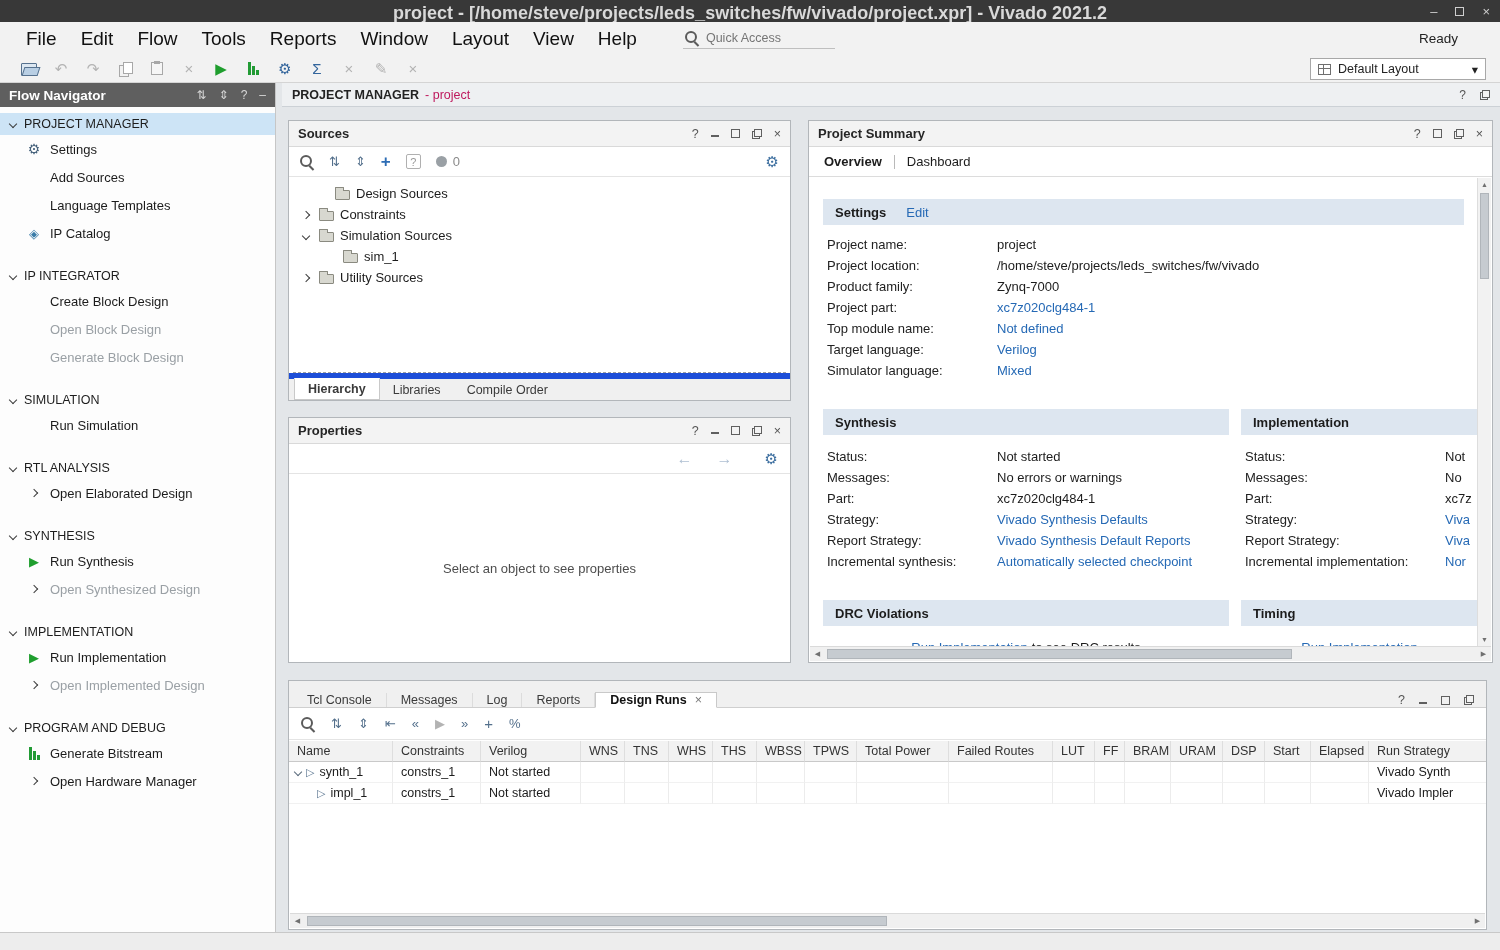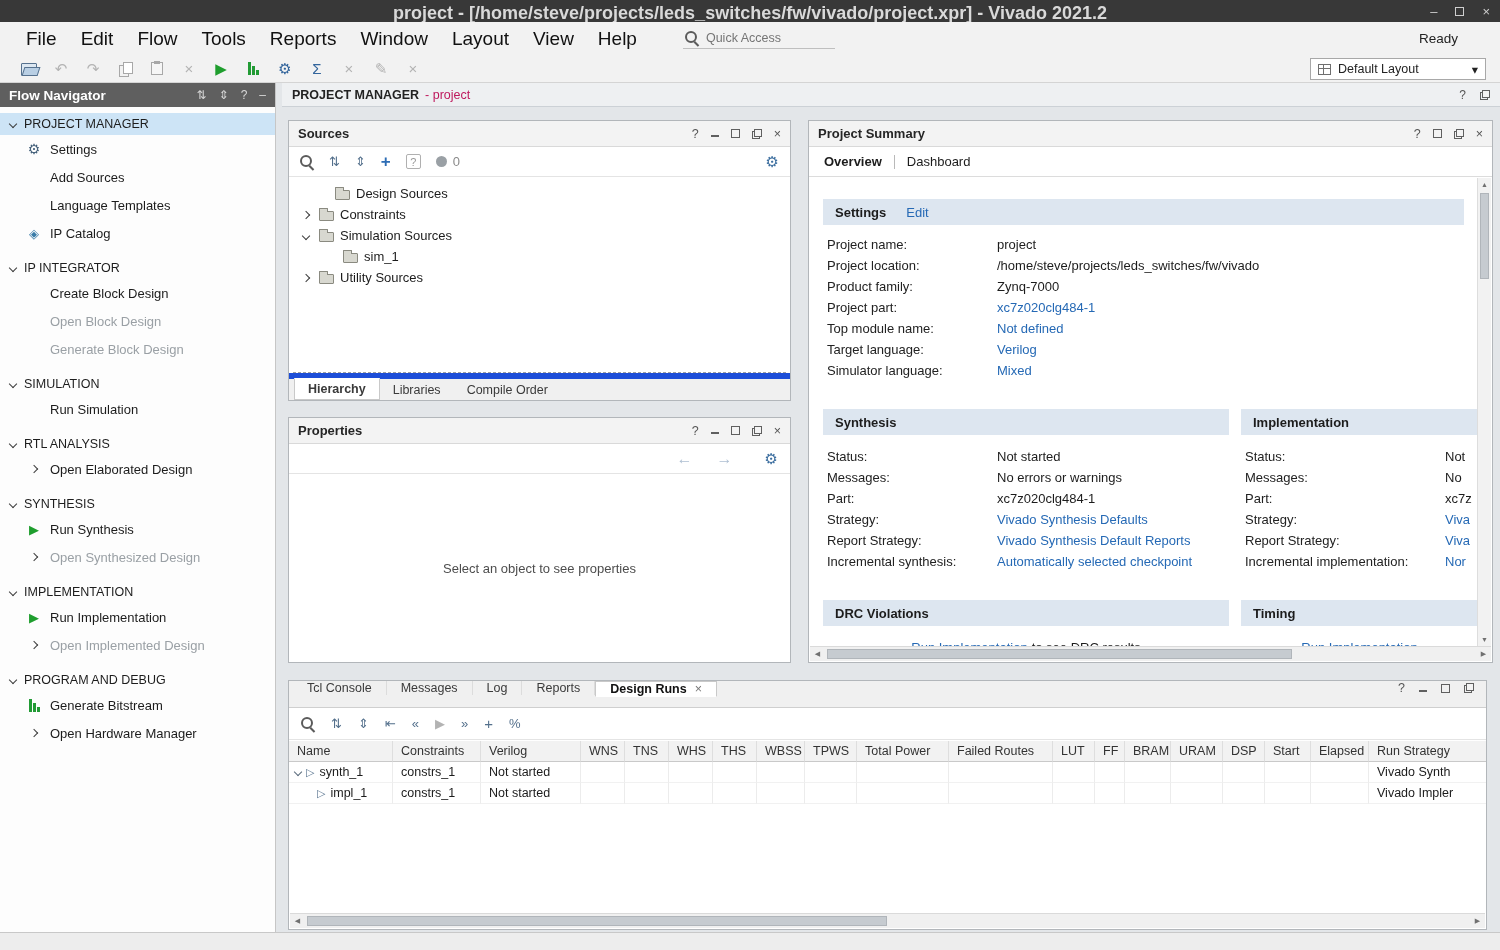--- a/index.html
+++ b/index.html
@@ -58,21 +58,21 @@
 .ic-layout{position:relative;width:13px;height:11px;border:1px solid #6f6f6f;background:#fff;flex:none}
 .ic-layout::before{content:"";position:absolute;left:4px;top:0;bottom:0;width:1px;background:#6f6f6f}
 .ic-layout::after{content:"";position:absolute;left:0;right:0;top:3px;height:1px;background:#6f6f6f}
 .dot{width:11px;height:11px;border-radius:50%;background:#9aa0a5;display:inline-block}
 .qbox{width:15px;height:15px;border:1px solid #b0b0b0;border-radius:2px;color:#9a9a9a;font-size:11px;display:flex;align-items:center;justify-content:center}
 
 
 .flow-nav{position:absolute;left:0;top:83px;width:276px;height:849px;background:#fdfdfd;border-right:1px solid #c6c6c6}
 .fn-header{height:24px;background:#5f5f5f;color:#fff;display:flex;align-items:center;padding:0 9px;font-weight:bold;font-size:13.5px;gap:19px}
 .fn-hicons{margin-left:auto;display:flex;gap:12px;color:#d8d8d8;font-weight:normal;font-size:12px;align-items:center}
-.fn-section{display:flex;align-items:center;gap:8px;height:22px;padding-left:10px;margin-top:10px;font-size:12.5px;color:#1d1d1d}
+.fn-section{display:flex;align-items:center;gap:8px;height:22px;padding-left:10px;margin-top:18px;font-size:12.5px;color:#1d1d1d}
 .fn-section.first{margin-top:6px}
 .fn-section.selected{background:#cde4f6}
 .fn-item{display:flex;align-items:center;height:28px;padding-left:26px;gap:8px;font-size:13px}
 .fn-ico{width:16px;display:flex;align-items:center;justify-content:center;flex:none;font-size:13px}
 .gear-dark{color:#44607a;font-size:14px}
 .ipico{color:#3a7ca8;font-size:13px}
 
 
 .main-header{position:absolute;left:282px;top:83px;width:1218px;height:24px;background:#eef0f2;border-bottom:1px solid #ccd1d6;display:flex;align-items:center;padding:0 10px;gap:6px}
 .main-header .t1{font-weight:bold;font-size:12.5px;color:#222}
@@ -114,21 +114,21 @@
 .ps-label{flex:none;color:#222}
 .vscroll{position:absolute;top:57px;right:1px;bottom:16px;width:14px;background:#f2f2f2;border-left:1px solid #ddd}
 .vthumb{position:absolute;left:2px;right:2px;background:#c6cbd0;border:1px solid #b0b5ba}
 .sb-btn{position:absolute;left:0;right:0;height:13px;display:flex;align-items:center;justify-content:center;font-size:7px;color:#707070}
 .hscroll{position:absolute;left:1px;right:1px;bottom:1px;height:15px;background:#f0f0f0;border-top:1px solid #dadada;display:flex;align-items:center}
 .hs-btn{width:15px;height:100%;display:flex;align-items:center;justify-content:center;font-size:7px;color:#707070}
 .htrack{flex:1;height:100%;position:relative}
 .hthumb{position:absolute;top:2px;bottom:2px;background:#c6cbd0;border:1px solid #b0b5ba}
 
 
-.bp-tabs{height:27px;background:#f0f0f0;border-bottom:1px solid #cfcfcf;display:flex;align-items:flex-start;padding-left:4px}
+.bp-tabs{height:27px;background:#f0f0f0;border-bottom:1px solid #cfcfcf;display:flex;align-items:flex-end;padding-left:4px}
 .bp-tab{display:flex;align-items:center;gap:8px;padding:0 14px;font-size:12.5px;color:#3a3a3a;border-right:1px solid #dcdcdc}
 .bp-tab.active{background:#fff;border:1px solid #c9c9c9;border-bottom:1px solid #fff;margin-bottom:-1px;font-weight:bold;color:#111}
 .bp-hicons{margin-left:auto;display:flex;gap:14px;align-items:center;color:#555;font-size:12.5px;padding-right:12px}
 .runs-toolbar{height:32px;border-bottom:1px solid #e4e4e4;display:flex;align-items:center;gap:16px;padding:0 12px}
 .rtool{color:#54708c;font-size:13px}
 .runs-body{position:absolute;left:0;right:0;top:60px;bottom:17px;overflow:hidden}
 .runs-row{display:grid;grid-template-columns:104px 88px 100px 44px 44px 44px 44px 48px 52px 92px 104px 42px 30px 46px 52px 42px 46px 58px 160px;width:1230px}
 .rc{padding:3px 8px;font-size:12.5px;border-right:1px solid #ececec;border-bottom:1px solid #f1f1f1;white-space:nowrap;overflow:hidden}
 .runs-head .rc{background:#f2f2f2;border-right:1px solid #dedede;border-bottom:1px solid #c9c9c9;color:#333}
 .name-cell{display:flex;align-items:center;gap:5px;padding-left:6px}

